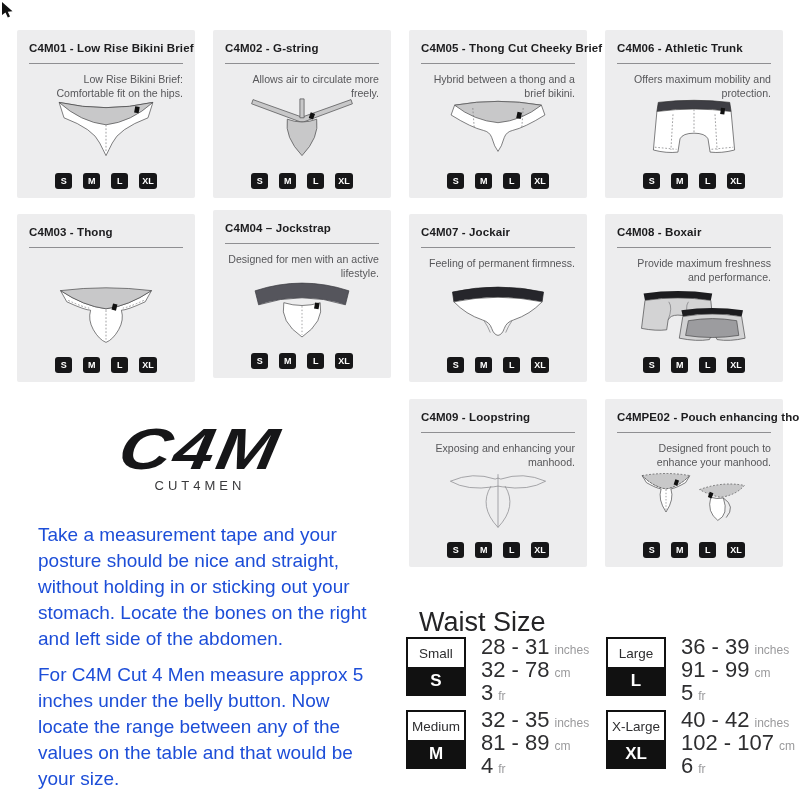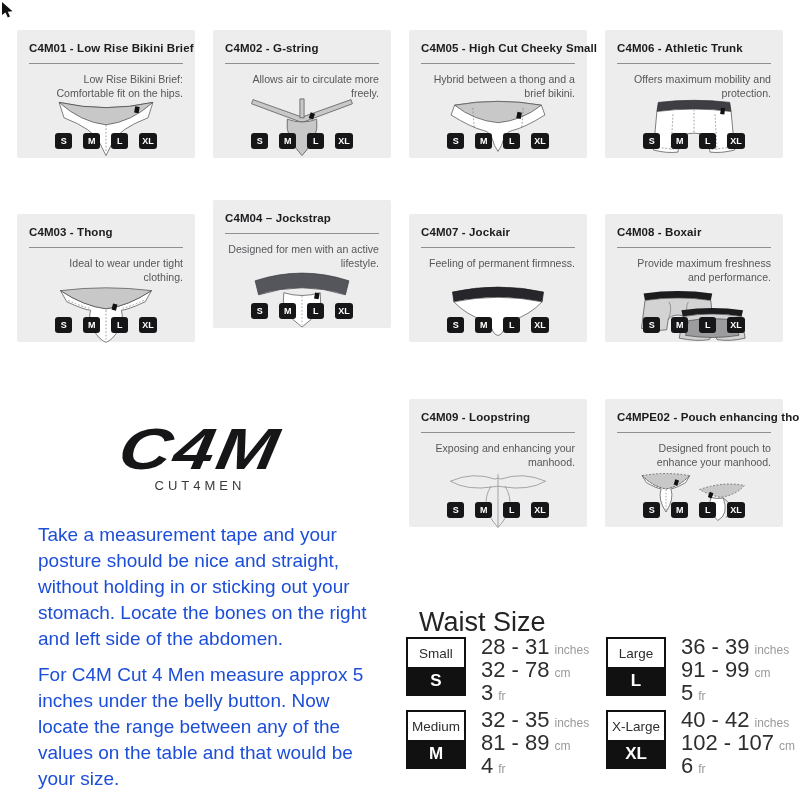--- a/index.html
+++ b/index.html
@@ -1,25 +1,25 @@
 <!DOCTYPE html>
 <html><head>
 <meta charset="utf-8">
 <style>
   html,body{margin:0;padding:0;background:#fff;}
   body{width:800px;height:800px;position:relative;font-family:"Liberation Sans","DejaVu Sans",sans-serif;color:#2c2c2e;overflow:hidden;}
   .cursor{position:absolute;left:2px;top:2px;z-index:50;}
   
-  .card{position:absolute;width:178px;height:128px;background:#ededee;border-radius:2px;box-sizing:border-box;padding:12px 12px;}
+  .card{position:absolute;width:178px;height:168px;background:#ededee;border-radius:2px;box-sizing:border-box;padding:12px 12px;}
   .card:nth-of-type(1){left:17px;top:30px}
   .card:nth-of-type(2){left:213px;top:30px}
   .card:nth-of-type(3){left:409px;top:30px}
   .card:nth-of-type(4){left:605px;top:30px}
   .card:nth-of-type(5){left:17px;top:214px}
-  .card:nth-of-type(6){left:213px;top:200px}
+  .card:nth-of-type(6){left:213px;top:210px}
   .card:nth-of-type(7){left:409px;top:214px}
   .card:nth-of-type(8){left:605px;top:214px}
   .card:nth-of-type(9){left:409px;top:399px}
   .card:nth-of-type(10){left:605px;top:399px}
   .card-title{font-size:11.5px;font-weight:700;color:#1c1c1e;letter-spacing:.1px;white-space:nowrap;}
   .divider{height:1px;background:#8f8f92;margin:9px 0 8px 0;}
   .card-desc{font-size:10.6px;line-height:1.35;color:#57575a;text-align:right;}
   .illus{position:absolute;left:8px;right:8px;top:64px;height:70px;}
   .illus svg{width:100%;height:100%;display:block;}
   .chips{position:absolute;left:0;right:0;bottom:9px;display:flex;justify-content:center;gap:11px;}
@@ -89,21 +89,21 @@
       </div>
     <div class="chips">
         <button class="chip">S</button>
         <button class="chip">M</button>
         <button class="chip">L</button>
         <button class="chip">XL</button>
       </div>
   </div>
 
   <div class="card">
-    <div class="card-title">C4M05 - High Cut Cheeky Small</div>
+    <div class="card-title">C4M05 - Thong Cut Cheeky Brief</div>
     <div class="divider"></div>
     <div class="card-desc">Hybrid between a thong and a brief bikini.</div>
     <div class="illus">
         <svg viewBox="0 0 160 100">
    <path d="M18,16 Q80,5 142,16 L147,30 Q118,48 101,52 Q92,54 89,62 Q85,76 80,82 Q75,76 71,62 Q68,54 59,52 Q42,48 13,30 Z" fill="#fff" stroke="#4a4a4c"></path>
    <path d="M18,16 Q80,5 142,16 Q114,38 80,41 Q46,38 18,16 Z" fill="#c8c8c9" stroke="#4a4a4c"></path>
    <path d="M44,20 L46,48" fill="none" stroke="#7a7a7c" stroke-dasharray="2.5 2.5"></path>
    <path d="M116,20 L114,48" fill="none" stroke="#7a7a7c" stroke-dasharray="2.5 2.5"></path>
    <rect x="107" y="26" width="6.5" height="9" fill="#111" transform="rotate(12 110 30)"></rect>
         </svg>
@@ -135,21 +135,20 @@
         <button class="chip">S</button>
         <button class="chip">M</button>
         <button class="chip">L</button>
         <button class="chip">XL</button>
       </div>
   </div>
 
   <div class="card">
     <div class="card-title">C4M03 - Thong</div>
     <div class="divider"></div>
-    <div class="card-desc">Ideal to wear under tight clothing.</div>
     <div class="illus">
         <svg viewBox="0 0 160 100">
    <path d="M15,18 L24,34 Q50,46 58,46 Q54,60 62,74 Q70,88 80,92 Q90,88 98,74 Q106,60 102,46 Q110,46 136,34 L145,18 Q112,40 80,44 Q48,40 15,18 Z" fill="#fff" stroke="#4a4a4c"></path>
    <path d="M15,18 Q80,10 145,18 Q112,40 80,44 Q48,40 15,18 Z" fill="#c8c8c9" stroke="#4a4a4c"></path>
    <path d="M80,46 L80,88" fill="none" stroke="#7a7a7c" stroke-dasharray="2.5 2.5"></path>
    <path d="M26,32 Q48,42 56,43 M134,32 Q112,42 104,43" fill="none" stroke="#7a7a7c" stroke-dasharray="2.5 2.5"></path>
    <rect x="89" y="37" width="6.5" height="9" fill="#111" transform="rotate(14 92 41)"></rect>
         </svg>
       </div>
     <div class="chips">

